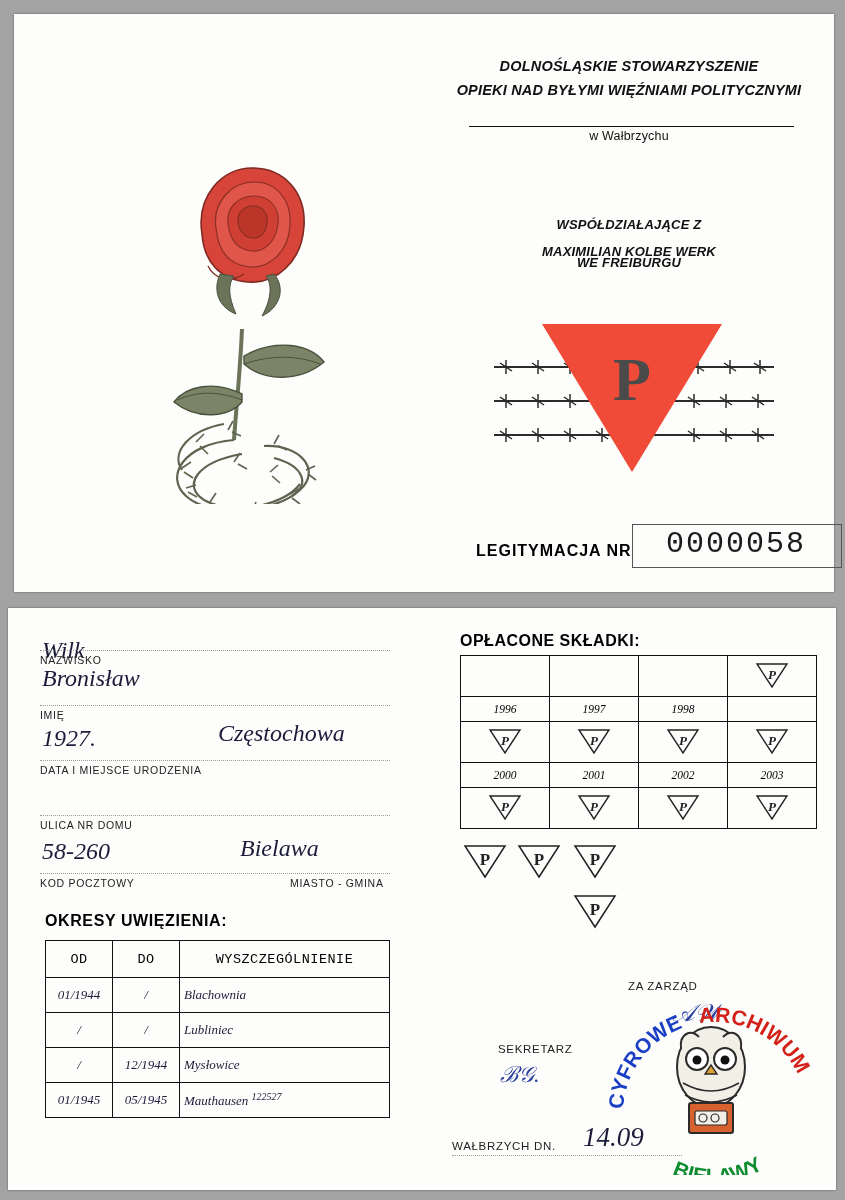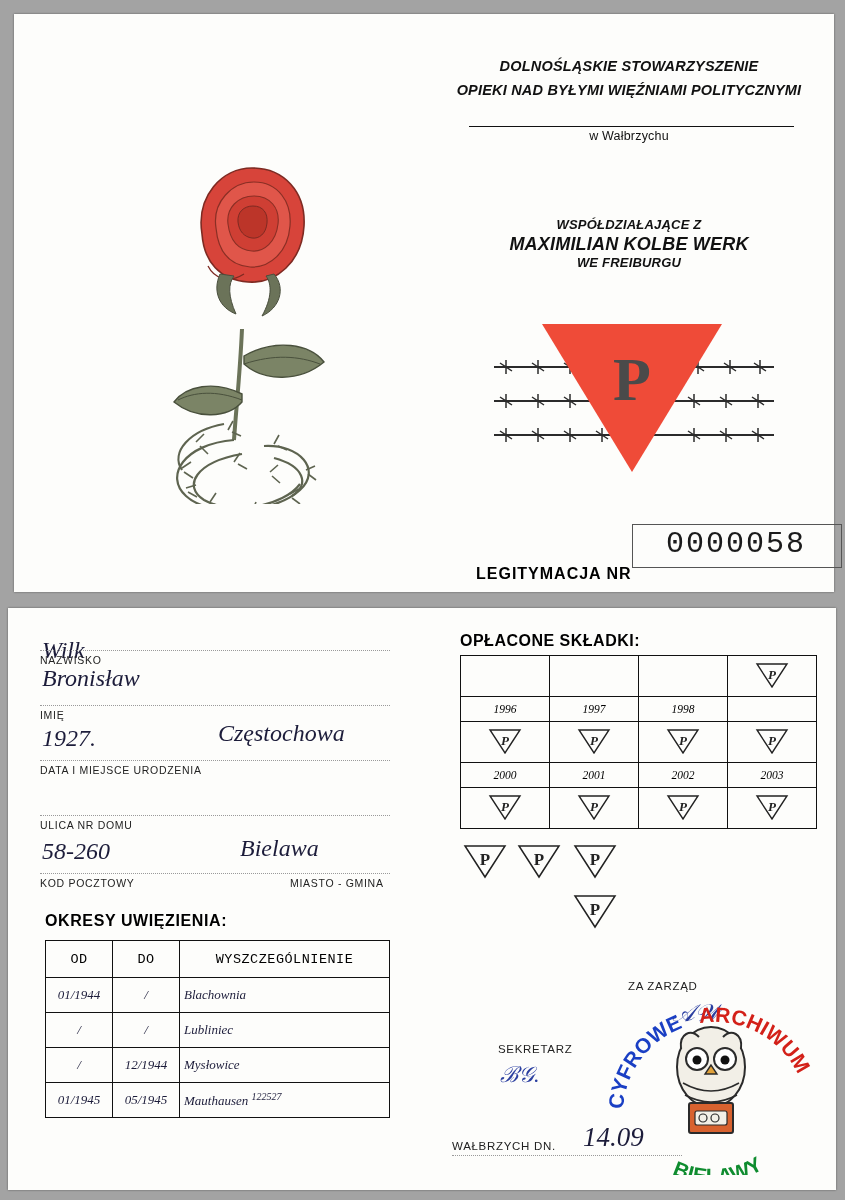--- a/index.html
+++ b/index.html
@@ -14,32 +14,32 @@
   
   .hdr{position:absolute;text-align:center;font-weight:bold;font-style:italic;
        color:#111;letter-spacing:.2px;}
   #hdr-l1{left:420px;top:44px;width:390px;font-size:14.5px;}
   #hdr-l2{left:420px;top:68px;width:390px;font-size:14.5px;}
   #hdr-l3{left:420px;top:92px;width:390px;font-size:14.5px;}
   #hdr-l4{left:420px;top:115px;width:390px;font-size:12.5px;font-weight:normal;font-style:normal;}
   #hdr-rule{position:absolute;left:455px;top:112px;width:325px;height:1px;background:#111;}
 
   #coop1{left:420px;top:203px;width:390px;font-size:13px;}
-  #coop2{left:420px;top:220px;width:390px;font-size:18px;}
+  #coop2{left:420px;top:230px;width:390px;font-size:13px;}
   #coop3{left:420px;top:241px;width:390px;font-size:13px;}
 
   
   #triangle-wrap{position:absolute;left:528px;top:310px;width:180px;height:150px;}
   #triangle{width:0;height:0;border-left:90px solid transparent;border-right:90px solid transparent;
             border-top:148px solid #ef4b38;}
   #triangle-p{position:absolute;left:0;top:20px;width:180px;text-align:center;
               font-family:"Liberation Serif",serif;font-weight:bold;font-size:62px;color:#4a4a4a;}
 
   
-  #leg-label{position:absolute;left:462px;top:551px;font-size:16px;font-weight:bold;letter-spacing:1px;}
+  #leg-label{position:absolute;left:462px;top:528px;font-size:16px;font-weight:bold;letter-spacing:1px;}
   #leg-box{position:absolute;left:618px;top:510px;width:208px;height:42px;border:1.5px solid #555;}
   #leg-number{position:absolute;left:618px;top:513px;width:208px;text-align:center;
               font-family:"Liberation Mono",monospace;font-size:30px;letter-spacing:2px;color:#1b1b1b;}
 
   
   #rose{position:absolute;left:110px;top:110px;width:250px;height:380px;}
 
   
   .hw{font-family:"Liberation Serif",serif;font-style:italic;color:#1c1c3a;}
   .fieldline{position:absolute;border-bottom:1px dotted #9a9a9a;}

